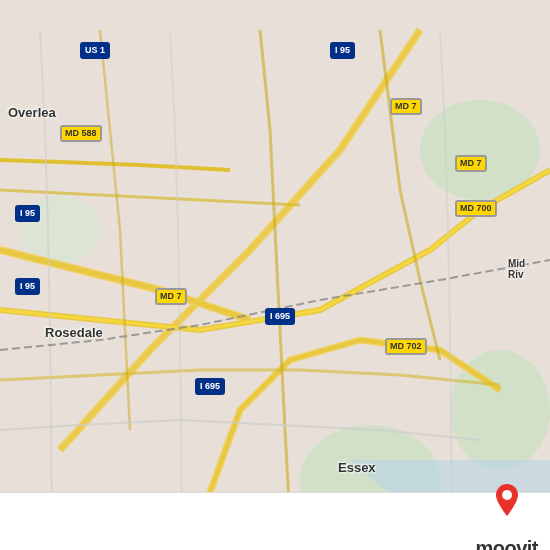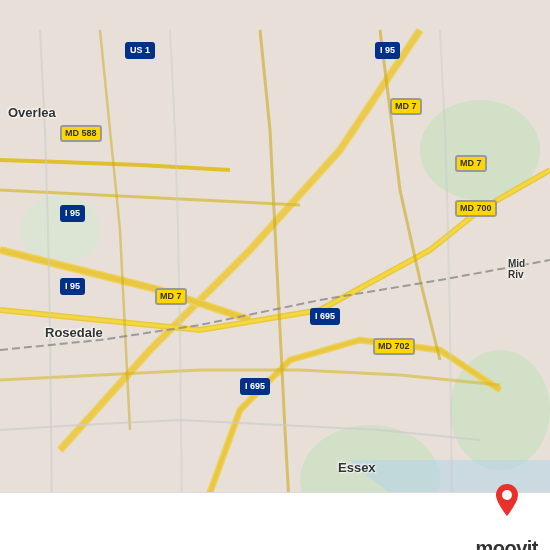--- a/index.html
+++ b/index.html
@@ -146,21 +146,20 @@
       padding: 1px 3px;
       line-height: 1.2;
       text-align: center;
     }
 
     .road-badge.interstate {
       background: #003087;
       color: white;
       border-color: #003087;
       border-radius: 3px;
-      margin-left: 45px;
     }
 
     .road-badge.md {
       background: #ffd700;
       color: #333;
       border: 2px solid #999;
       border-radius: 3px;
     }
 
     .place-label {
@@ -219,21 +218,21 @@
   <div class="road-badge interstate" style="top:42px;left:330px">I 95</div>
   <div class="road-badge md" style="top:125px;left:60px">MD 588</div>
   <div class="road-badge md" style="top:98px;left:390px">MD 7</div>
   <div class="road-badge md" style="top:155px;left:455px">MD 7</div>
   <div class="road-badge md" style="top:200px;left:455px">MD 700</div>
   <div class="road-badge interstate" style="top:205px;left:15px">I 95</div>
   <div class="road-badge interstate" style="top:278px;left:15px">I 95</div>
   <div class="road-badge md" style="top:288px;left:155px">MD 7</div>
   <div class="road-badge interstate" style="top:308px;left:265px">I 695</div>
   <div class="road-badge interstate" style="top:378px;left:195px">I 695</div>
-  <div class="road-badge md" style="top:338px;left:373px">MD 702</div>
+  <div class="road-badge md" style="top:338px;left:385px">MD 702</div>
 
   <div class="place-label" style="top:105px;left:8px">Overlea</div>
   <div class="place-label" style="top:325px;left:45px">Rosedale</div>
   <div class="place-label" style="top:460px;left:338px">Essex</div>
   <div class="place-label" style="top:258px;left:508px;font-size:10px">Mid<br>Riv</div>
 
 
   <div id="bottom-bar">
     <div id="bottom-left">
     </div>

